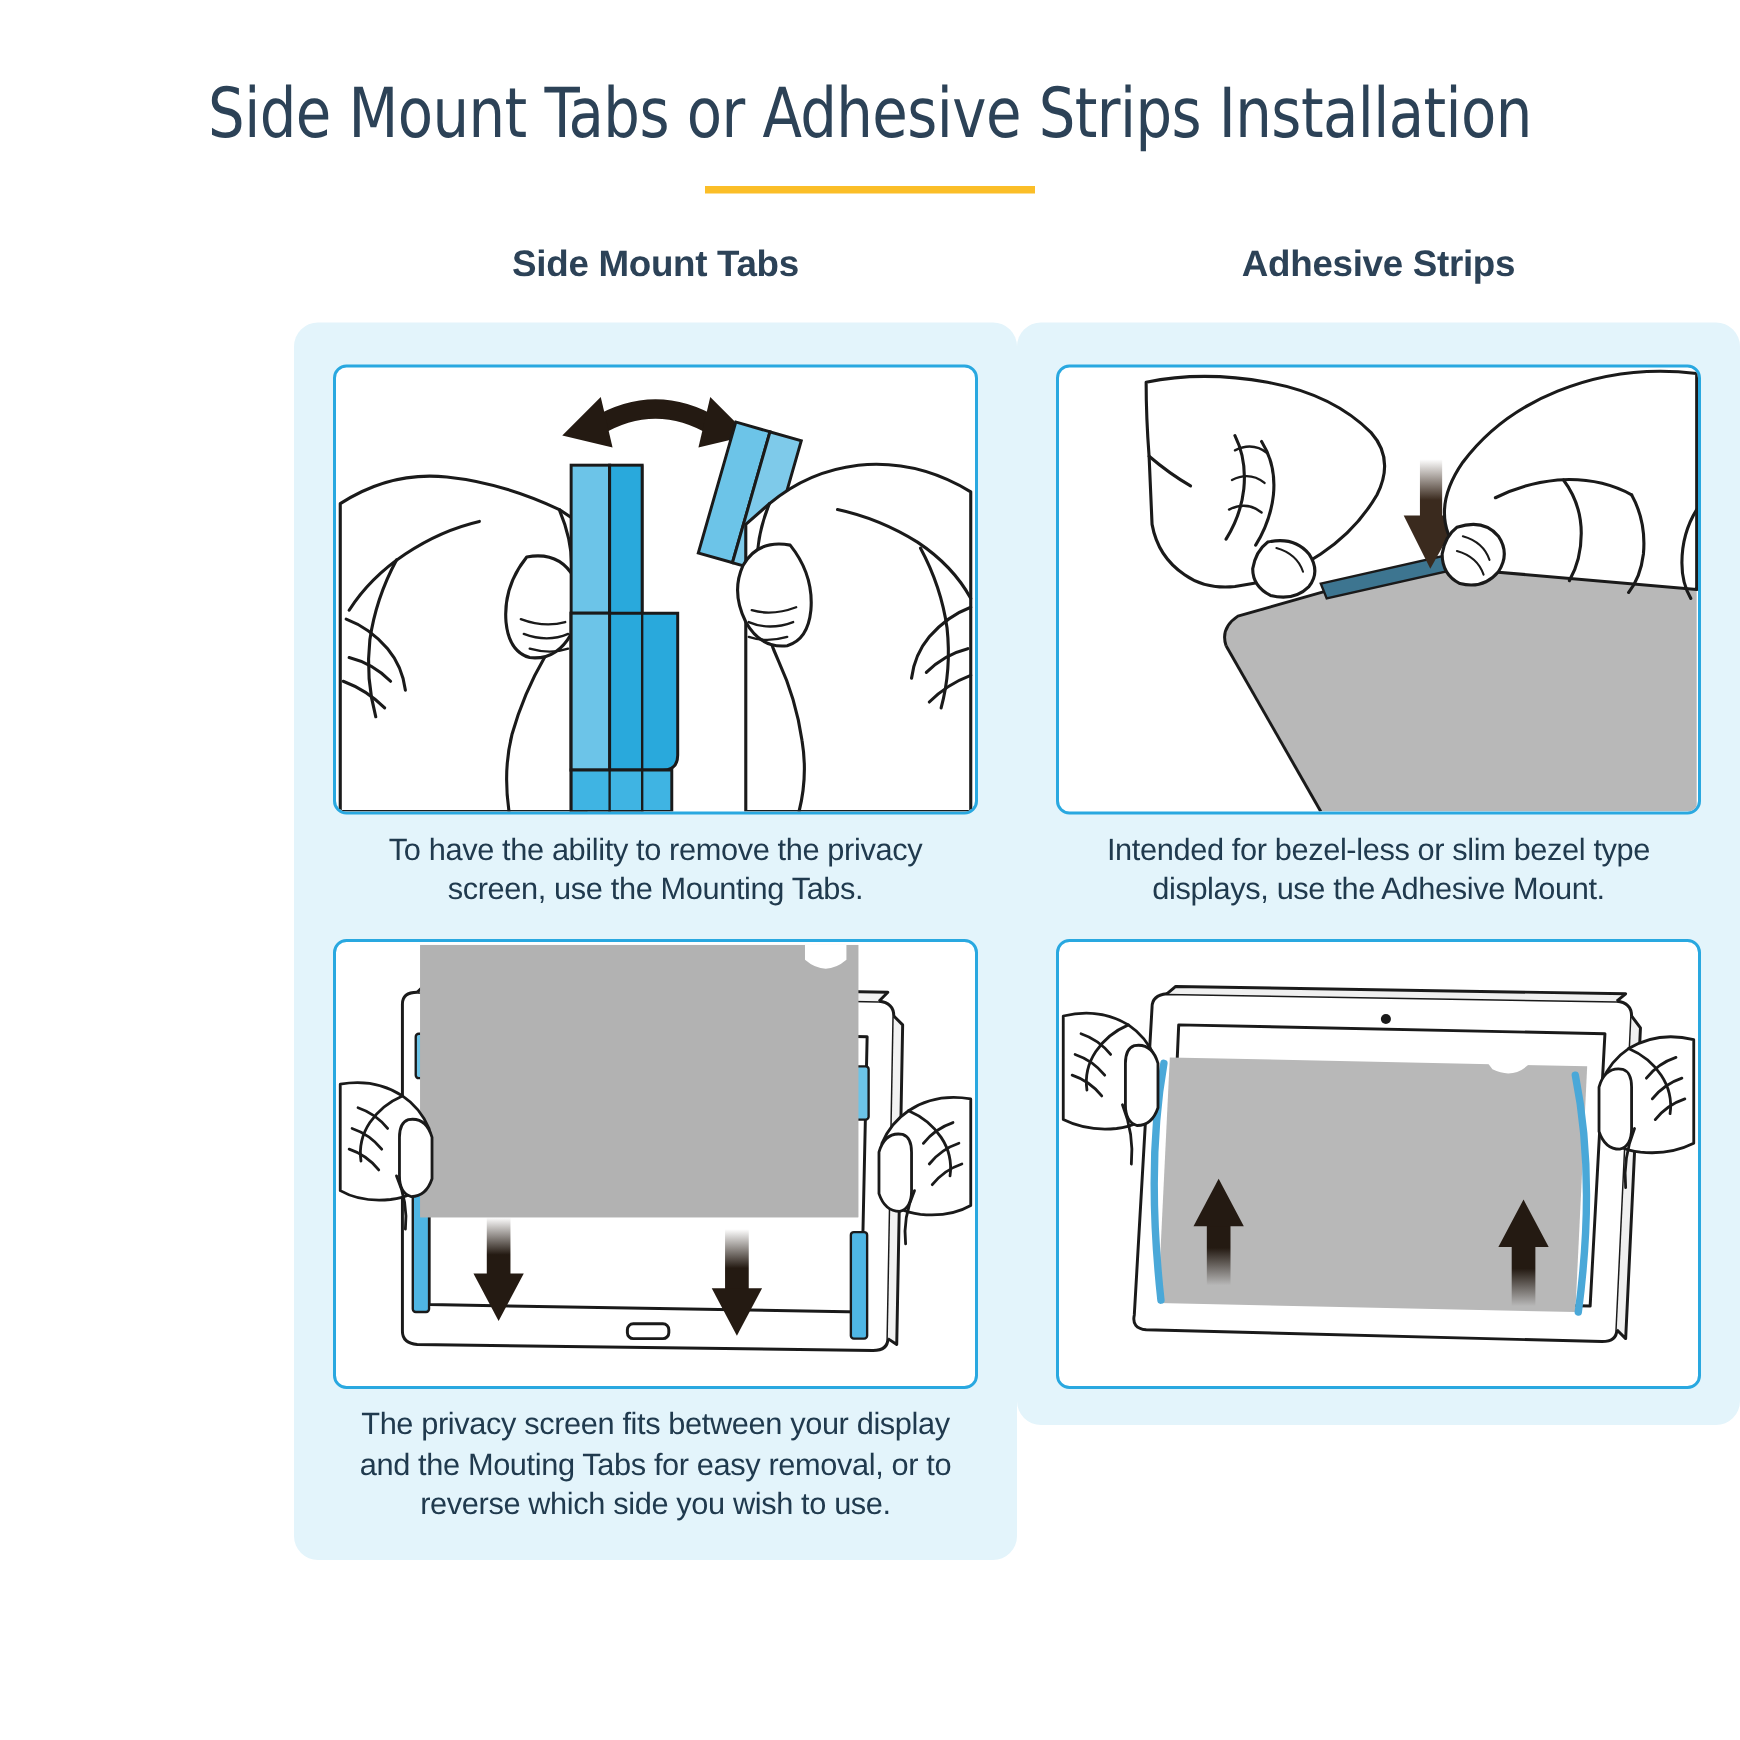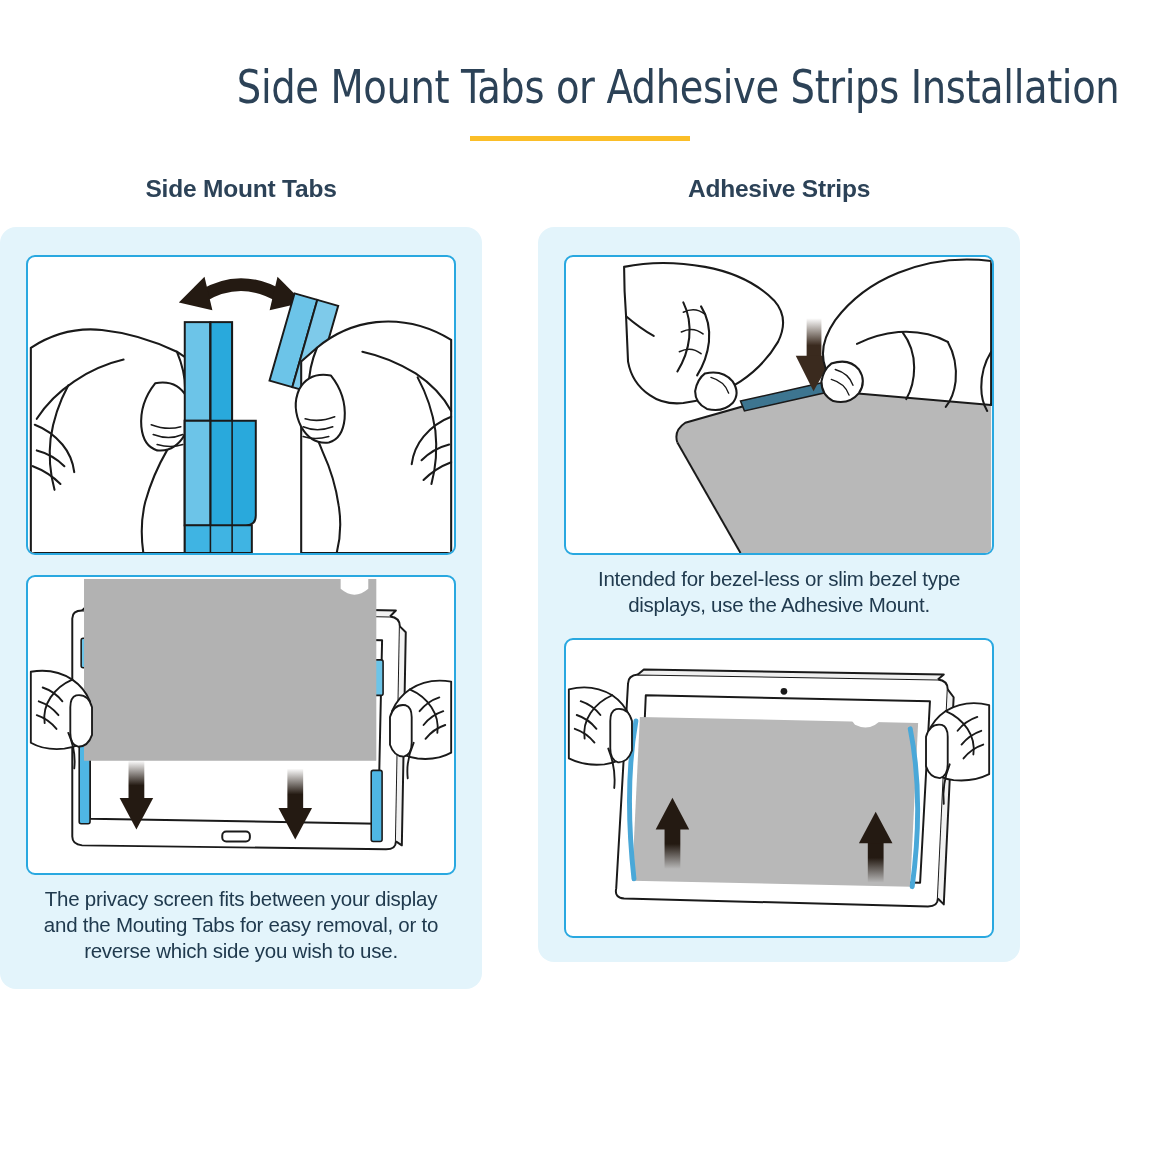--- a/index.html
+++ b/index.html
@@ -9,44 +9,43 @@
     height: 1160px;
     background: #ffffff;
     font-family: "Liberation Sans", sans-serif;
     overflow: hidden;
     position: relative;
   }
 
   
   .header {
     width: 100%;
-    padding-top: 60px;
-    text-align: right;
+    padding-top: 48px;
+    text-align: center;
   }
   .page-title {
     font-size: 46px;
     font-weight: 300;
     color: #2c4257;
     letter-spacing: -0.4px;
     font-family: "DejaVu Sans Condensed", "Liberation Sans Narrow", "Liberation Sans", sans-serif;
     transform: scaleX(0.93);
     white-space: nowrap;
   }
   .accent-bar {
     width: 220px;
     height: 5px;
     background: #fbbe28;
     margin: 22px auto 0;
   }
 
   
   .columns {
     display: flex;
-    justify-content: flex-start;
-    gap: 56px;
+    justify-content: flex-end;
     margin-top: 34px;
   }
   .column { width: 482px; }
 
   .column-title {
     text-align: center;
     font-size: 24.5px;
     font-weight: bold;
     color: #2c4257;
     letter-spacing: -0.2px;
@@ -143,20 +142,21 @@
             <path d="M426 190 Q410 194 398 206" fill="none"></path>
             <path d="M428 208 Q412 214 400 226" fill="none"></path>
 
             <path d="M306 120 Q284 116 274 134 Q266 152 276 172 Q286 190 304 188 Q318 184 320 164 Q322 140 306 120 Z"></path>
             <path d="M310 162 Q294 168 280 164" fill="none" stroke-width="1.6"></path>
             <path d="M308 172 Q292 178 278 172" fill="none" stroke-width="1.6"></path>
             <path d="M304 182 Q290 186 278 182" fill="none" stroke-width="1.6"></path>
           </g>
         </svg>
       </div>
+      <div class="caption">To have the ability to remove the privacy screen, use the Mounting Tabs.</div>
 
       <div class="gap"></div>
 
       <div class="card">
         <svg viewBox="0 0 430 300" preserveAspectRatio="xMidYMid meet">
 
           <g fill="#ffffff" stroke="#1a1a1a" stroke-width="2" stroke-linejoin="round">
             <path d="M44 42 Q44 34 54 34 L366 40 Q376 41 376 50 L372 268 Q372 276 362 276 L54 272 Q44 271 44 263 Z"></path>
             <path d="M376 50 L382 56 L378 272 L372 268" fill="#f2f2f2"></path>
             <path d="M54 34 L60 28 L372 34 L366 40" fill="#f2f2f2"></path>

